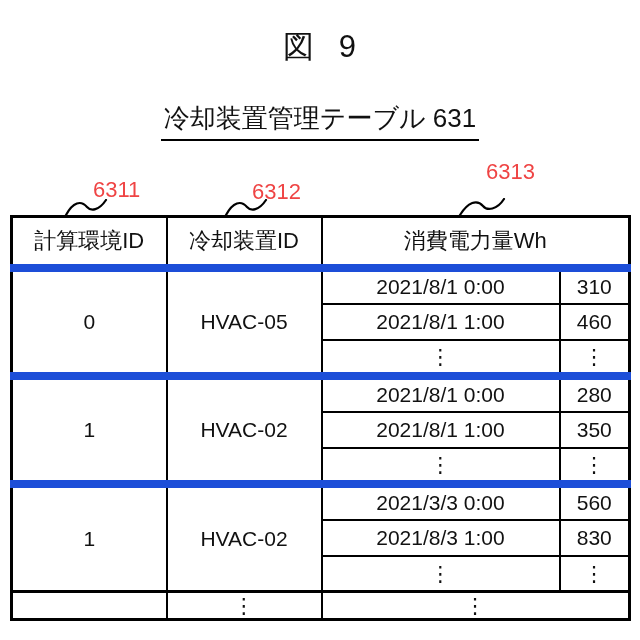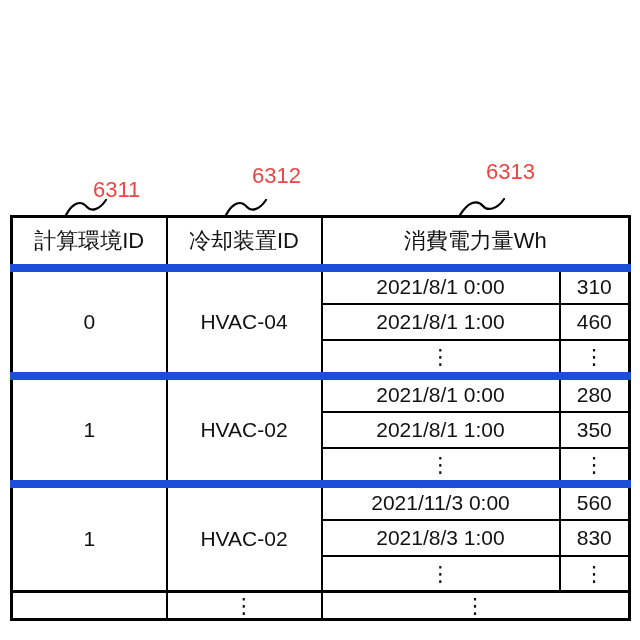--- a/index.html
+++ b/index.html
@@ -31,21 +31,21 @@
     padding: 0 3px 3px 3px;
     border-bottom: 2px solid #000;
   }
 
   .ref-label {
     position: absolute;
     font-size: 22px;
     color: #ef4444;
   }
   .ref-1 { top: 177px; left: 93px; }
-  .ref-2 { top: 163px; left: 252px; }
+  .ref-2 { top: 179px; left: 252px; }
   .ref-3 { top: 159px; left: 486px; }
 
   .squiggle { position: absolute; }
   .sq-1 { top: 199px; left: 64px; }
   .sq-2 { top: 199px; left: 224px; }
   .sq-3 { top: 198px; left: 458px; }
 
   table.mgmt {
     position: absolute; left: 10px; top: 215px;
     width: 618px;
@@ -69,21 +69,25 @@
   tr.bottom td { border-top: 3px solid #000; }
   td.c1, td.c2 { border-right: 3px solid #000; }
   td.c3 { border-left: 3px solid #000; }
   .dots { font-size: 17px; line-height: 1; }
 </style>
 </head>
 <body>
 
 <div class="page">
 
+  <div class="fig-title">図 9</div>
 
+  <div class="fig-subtitle-wrap">
+    <span class="fig-subtitle">冷却装置管理テーブル 631</span>
+  </div>
 
   <div class="ref-label ref-1">6311</div>
   <div class="ref-label ref-2">6312</div>
   <div class="ref-label ref-3">6313</div>
 
   <svg class="squiggle sq-1" width="44" height="17" viewBox="0 0 44 17">
     <path d="M2,16 C9,3 17,1 23,8 C27,12.5 35,11.5 42,1" fill="none" stroke="#000" stroke-width="2.2" stroke-linecap="round"></path>
   </svg>
   <svg class="squiggle sq-2" width="44" height="17" viewBox="0 0 44 17">
     <path d="M2,16 C9,3 17,1 23,8 C27,12.5 35,11.5 42,1" fill="none" stroke="#000" stroke-width="2.2" stroke-linecap="round"></path>
@@ -102,21 +106,21 @@
 
     <tbody>
         <tr class="hdr">
       <td class="c1">計算環境ID</td>
       <td class="c2">冷却装置ID</td>
       <td class="c3" colspan="2">消費電力量Wh</td>
     </tr>
 
     <tr class="sub block-start">
       <td class="c1" rowspan="3">0</td>
-      <td class="c2" rowspan="3">HVAC-04</td>
+      <td class="c2" rowspan="3">HVAC-05</td>
       <td class="c3">2021/8/1 0:00</td>
       <td>310</td>
     </tr>
     <tr class="sub">
       <td class="c3">2021/8/1 1:00</td>
       <td>460</td>
     </tr>
     <tr class="sub">
       <td class="c3 dots">⋮</td>
       <td class="dots">⋮</td>
@@ -133,21 +137,21 @@
       <td>350</td>
     </tr>
     <tr class="sub">
       <td class="c3 dots">⋮</td>
       <td class="dots">⋮</td>
     </tr>
 
     <tr class="sub block-start">
       <td class="c1" rowspan="3">1</td>
       <td class="c2" rowspan="3">HVAC-02</td>
-      <td class="c3">2021/11/3 0:00</td>
+      <td class="c3">2021/3/3 0:00</td>
       <td>560</td>
     </tr>
     <tr class="sub">
       <td class="c3">2021/8/3 1:00</td>
       <td>830</td>
     </tr>
     <tr class="sub">
       <td class="c3 dots">⋮</td>
       <td class="dots">⋮</td>
     </tr>

